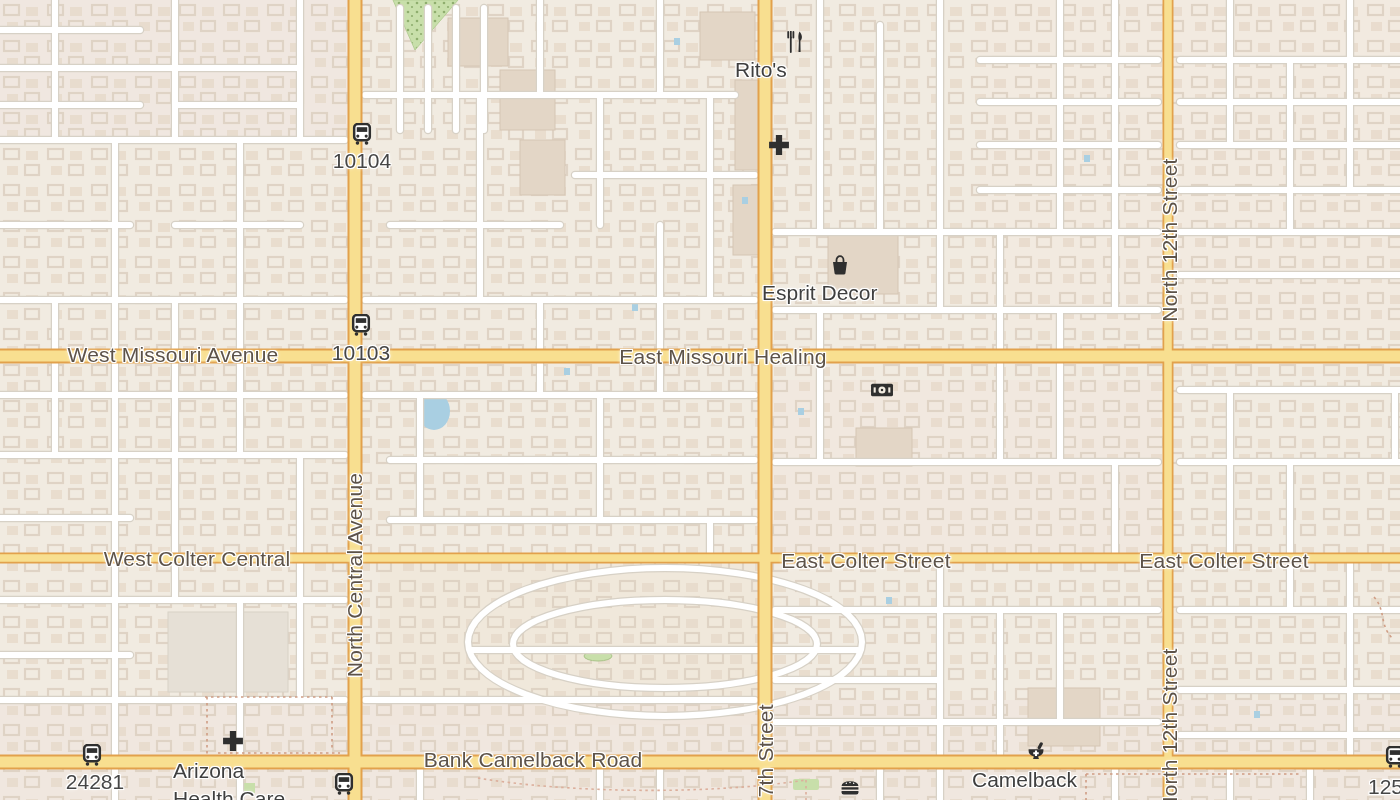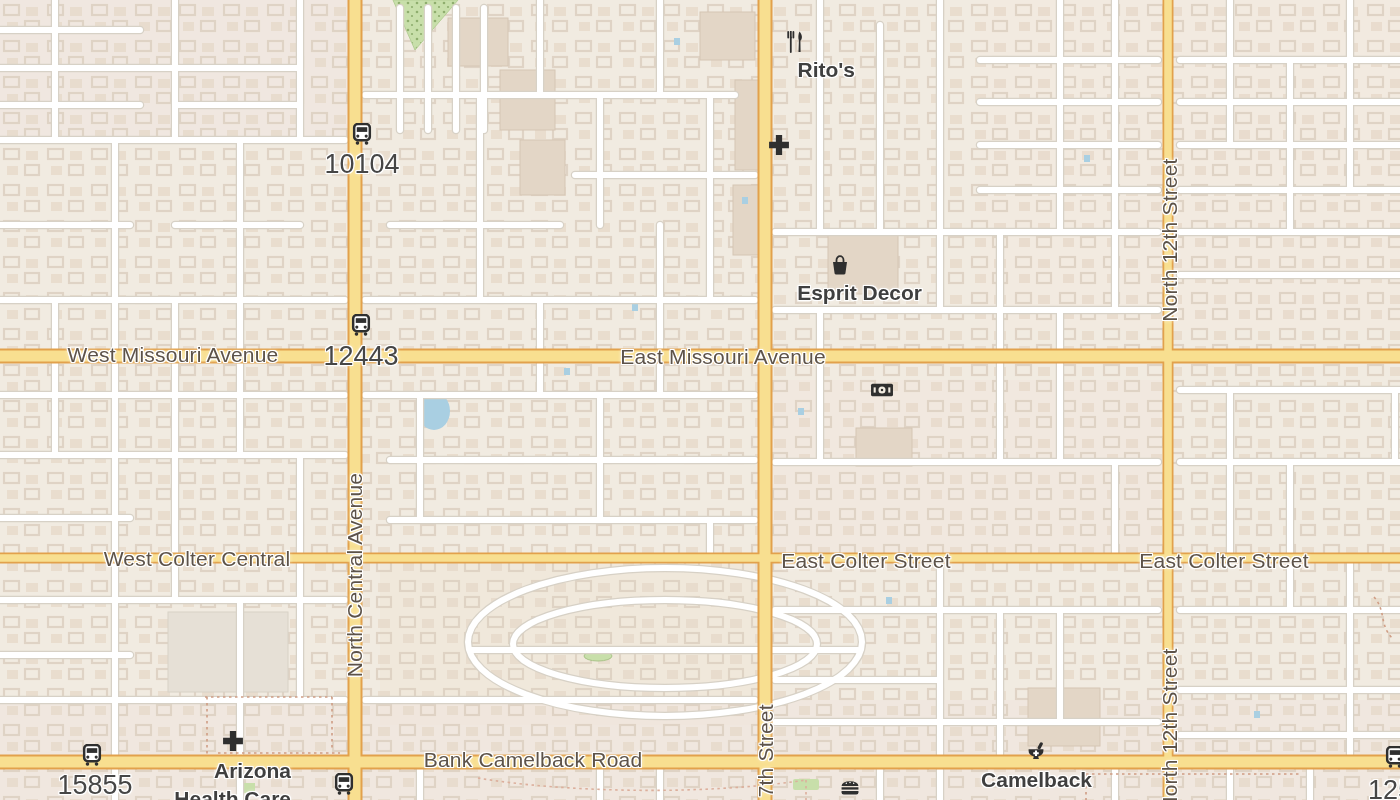--- a/index.html
+++ b/index.html
@@ -25,22 +25,22 @@
   .sfill{stroke:var(--road_major_fill);stroke-width:7.5;fill:none;}
   .dash{fill:none;stroke:#cf9d84;stroke-width:1.6;stroke-dasharray:2.5 3.5;}
   .dash.pink{stroke:#dcaf9c;}
   
   .halo{text-shadow:1px 0 0 #fff,-1px 0 0 #fff,0 1px 0 #fff,0 -1px 0 #fff,
         1px 1px 0 #fff,-1px -1px 0 #fff,1px -1px 0 #fff,-1px 1px 0 #fff,0 0 4px #fff;}
   .rlabel{position:absolute;transform:translate(-50%,-50%);font-size:21px;
           color:var(--road_label);white-space:nowrap;letter-spacing:.2px;z-index:3;}
   .rlabel.v{transform:translate(-50%,-50%) rotate(-90deg);}
   .plabel{position:absolute;transform:translateX(-50%);font-size:21px;line-height:28px;
-          color:var(--poi_label);text-align:right;z-index:3;font-weight:bold;}
-  .tlabel{position:absolute;transform:translateX(-50%);font-size:27px;
+          color:var(--poi_label);text-align:left;z-index:3;}
+  .tlabel{position:absolute;transform:translateX(-50%);font-size:21px;
           color:var(--transit_label);white-space:nowrap;z-index:3;}
   .tlabel.edge{transform:none;}
   .micon{position:absolute;transform:translate(-50%,-50%);z-index:2;line-height:0;}
 </style>
 </head>
 <body>
 
 <div id="map">
 
   <svg class="tiles" width="1400" height="800" viewBox="0 0 1400 800">
@@ -149,21 +149,21 @@
 
     <g>
       <use href="#secondary" class="scase"></use>
       <use href="#primary" class="pcase"></use>
       <use href="#secondary" class="sfill"></use>
       <use href="#primary" class="pfill"></use>
     </g>
   </svg>
 
   <div class="rlabel halo" style="left:173px;top:355px">West Missouri Avenue</div>
-  <div class="rlabel halo" style="left:723px;top:357px">East Missouri Avenue</div>
+  <div class="rlabel halo" style="left:723px;top:357px">East Missouri Healing</div>
   <div class="rlabel halo" style="left:197px;top:559px">West Colter Central</div>
   <div class="rlabel halo" style="left:866px;top:561px">East Colter Street</div>
   <div class="rlabel halo" style="left:1224px;top:561px">East Colter Street</div>
   <div class="rlabel halo" style="left:533px;top:760px">Bank Camelback Road</div>
   <div class="rlabel v halo" style="left:355px;top:575px">North Central Avenue</div>
   <div class="rlabel v halo" style="left:766px;top:780px">North 7th Street</div>
   <div class="rlabel v halo" style="left:1170px;top:240px">North 12th Street</div>
   <div class="rlabel v halo" style="left:1170px;top:730px">North 12th Street</div>
 
   <div class="micon" style="left:795px;top:42px">
@@ -245,33 +245,33 @@
   <div class="micon" style="left:361px;top:325px">
     <svg width="19" height="22" viewBox="0 0 18 21">
       <rect x="1.5" y="1" width="15" height="15.5" rx="3.5" fill="#fff" stroke="var(--icon)" stroke-width="2.4"></rect>
       <rect x="4" y="4" width="10" height="4.5" fill="var(--icon)"></rect>
       <circle cx="5" cy="12.5" r="1.5" fill="var(--icon)"></circle>
         <circle cx="13" cy="12.5" r="1.5" fill="var(--icon)"></circle>
       <rect x="3" y="17.5" width="3.4" height="3.2" rx="1.5" fill="var(--icon)"></rect>
       <rect x="11.6" y="17.5" width="3.4" height="3.2" rx="1.5" fill="var(--icon)"></rect>
     </svg>
   </div>
-  <div class="tlabel halo" style="left:361px;top:341px">12443</div>
+  <div class="tlabel halo" style="left:361px;top:341px">10103</div>
 
   <div class="micon" style="left:92px;top:755px">
     <svg width="19" height="22" viewBox="0 0 18 21">
       <rect x="1.5" y="1" width="15" height="15.5" rx="3.5" fill="#fff" stroke="var(--icon)" stroke-width="2.4"></rect>
       <rect x="4" y="4" width="10" height="4.5" fill="var(--icon)"></rect>
       <circle cx="5" cy="12.5" r="1.5" fill="var(--icon)"></circle>
         <circle cx="13" cy="12.5" r="1.5" fill="var(--icon)"></circle>
       <rect x="3" y="17.5" width="3.4" height="3.2" rx="1.5" fill="var(--icon)"></rect>
       <rect x="11.6" y="17.5" width="3.4" height="3.2" rx="1.5" fill="var(--icon)"></rect>
     </svg>
   </div>
-  <div class="tlabel halo" style="left:95px;top:770px">15855</div>
+  <div class="tlabel halo" style="left:95px;top:770px">24281</div>
 
   <div class="micon" style="left:344px;top:784px">
     <svg width="19" height="22" viewBox="0 0 18 21">
       <rect x="1.5" y="1" width="15" height="15.5" rx="3.5" fill="#fff" stroke="var(--icon)" stroke-width="2.4"></rect>
       <rect x="4" y="4" width="10" height="4.5" fill="var(--icon)"></rect>
       <circle cx="5" cy="12.5" r="1.5" fill="var(--icon)"></circle>
         <circle cx="13" cy="12.5" r="1.5" fill="var(--icon)"></circle>
       <rect x="3" y="17.5" width="3.4" height="3.2" rx="1.5" fill="var(--icon)"></rect>
       <rect x="11.6" y="17.5" width="3.4" height="3.2" rx="1.5" fill="var(--icon)"></rect>
     </svg>

